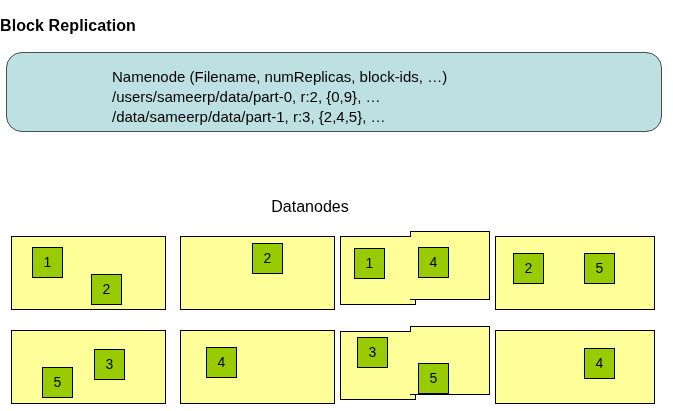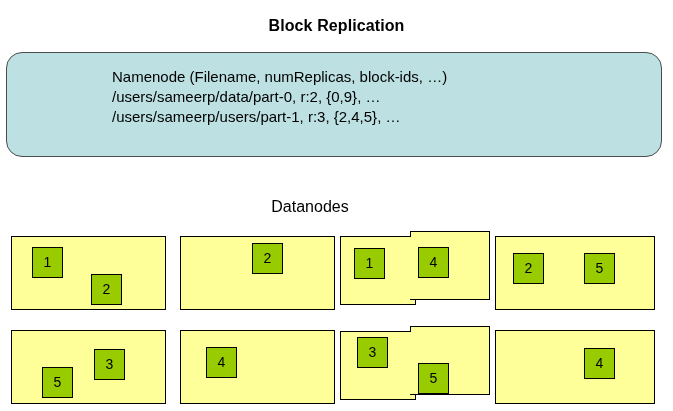--- a/index.html
+++ b/index.html
@@ -16,35 +16,34 @@
     font-family: "Liberation Sans", sans-serif;
     color: #000000;
   }
 
   
   #diagram-title {
     position: absolute;
     left: 0;
     top: 17px;
     width: 673px;
-    text-align: center;
     font-size: 16px;
     font-weight: bold;
     letter-spacing: 0.1px;
     color: #000000;
     white-space: nowrap;
   }
 
   
   #namenode-box {
     position: absolute;
     left: 6px;
     top: 52px;
     width: 656px;
-    height: 105px;
+    height: 80px;
     box-sizing: border-box;
     background: #bde0e3;
     border: 1px solid #4c4c4c;
     border-radius: 16px;
   }
   #namenode-text {
     position: absolute;
     left: 105px;
     top: 14px;
     font-size: 15px;
@@ -124,21 +123,21 @@
 </style>
 </head>
 <body>
 
 <div id="diagram-title">Block Replication</div>
 
 <div id="namenode-box">
   <div id="namenode-text">
     <span class="nn-line">Namenode (Filename, numReplicas, block-ids, …)</span>
     <span class="nn-line">/users/sameerp/data/part-0, r:2, {0,9}, …</span>
-    <span class="nn-line">/users/sameerp/users/part-1, r:3, {2,4,5}, …</span>
+    <span class="nn-line">/data/sameerp/data/part-1, r:3, {2,4,5}, …</span>
   </div>
 </div>
 
 <div id="datanodes-label">Datanodes</div>
 
 <div id="datanodes-layer">
     <div class="datanode" style="left: 11px; top: 236px; width: 155px; height: 74px;">
       <div class="block" style="left: 20px; top: 10px;">1</div>
       <div class="block" style="left: 79px; top: 37px;">2</div>
     </div>

